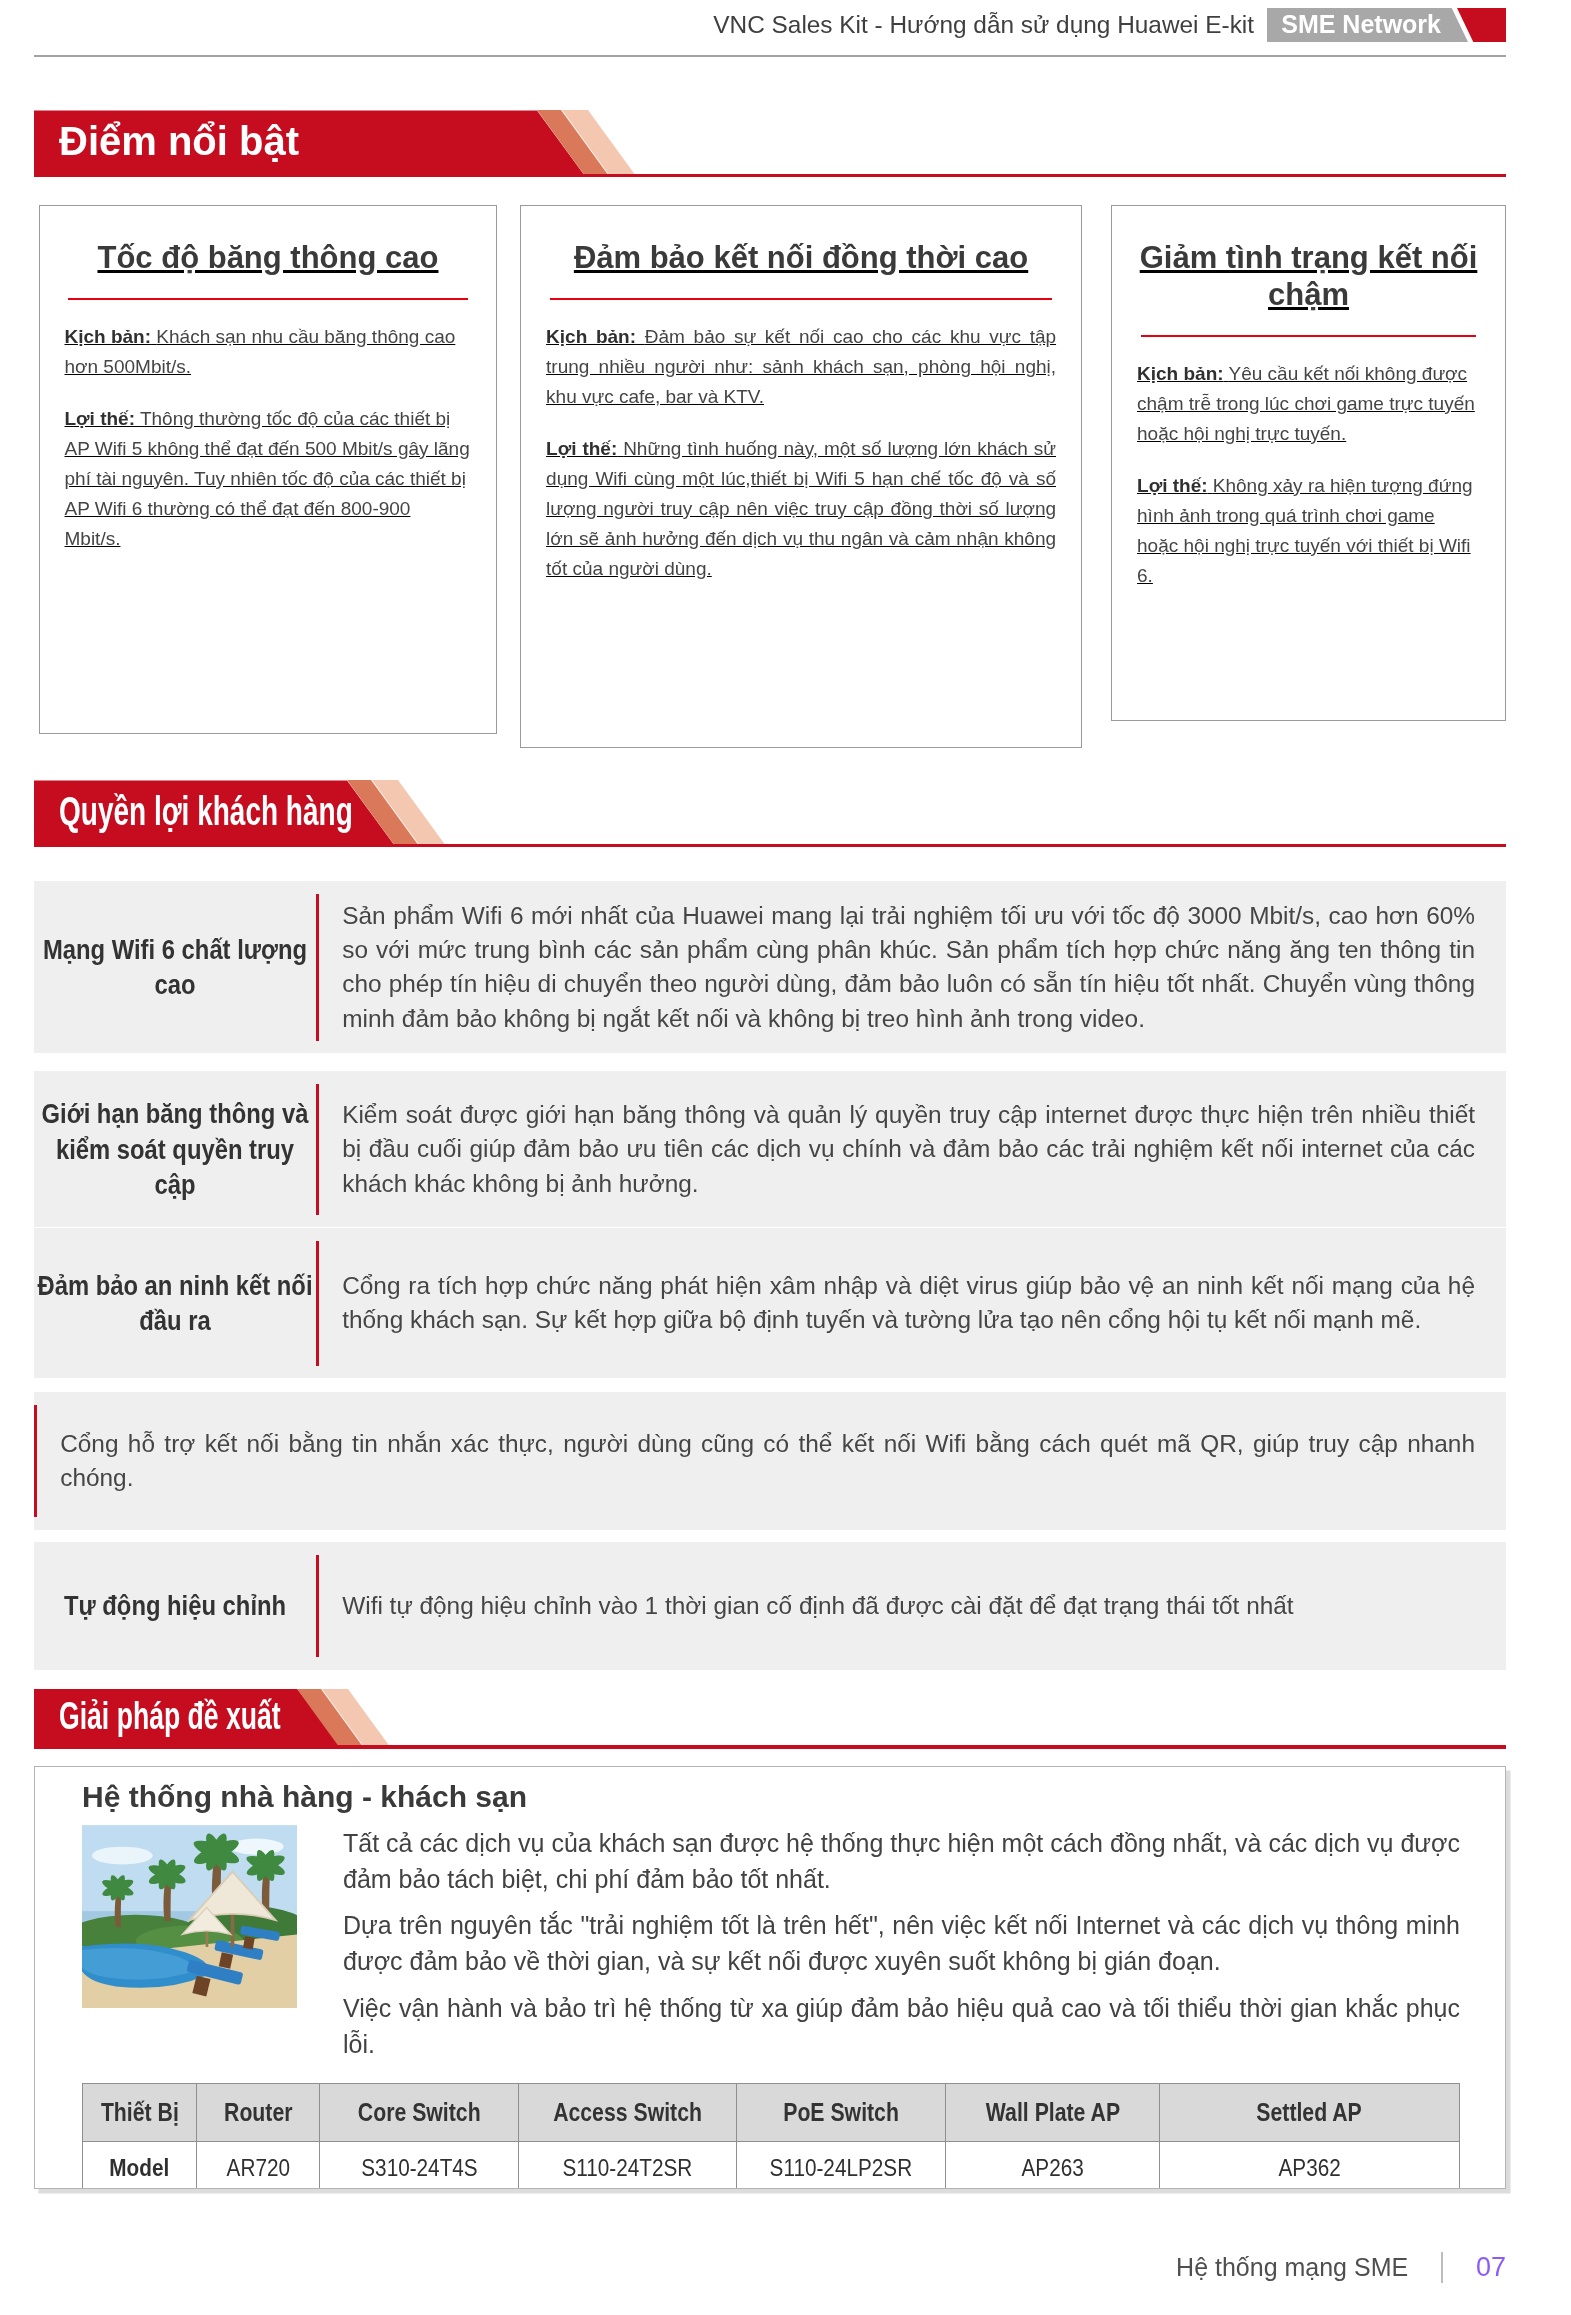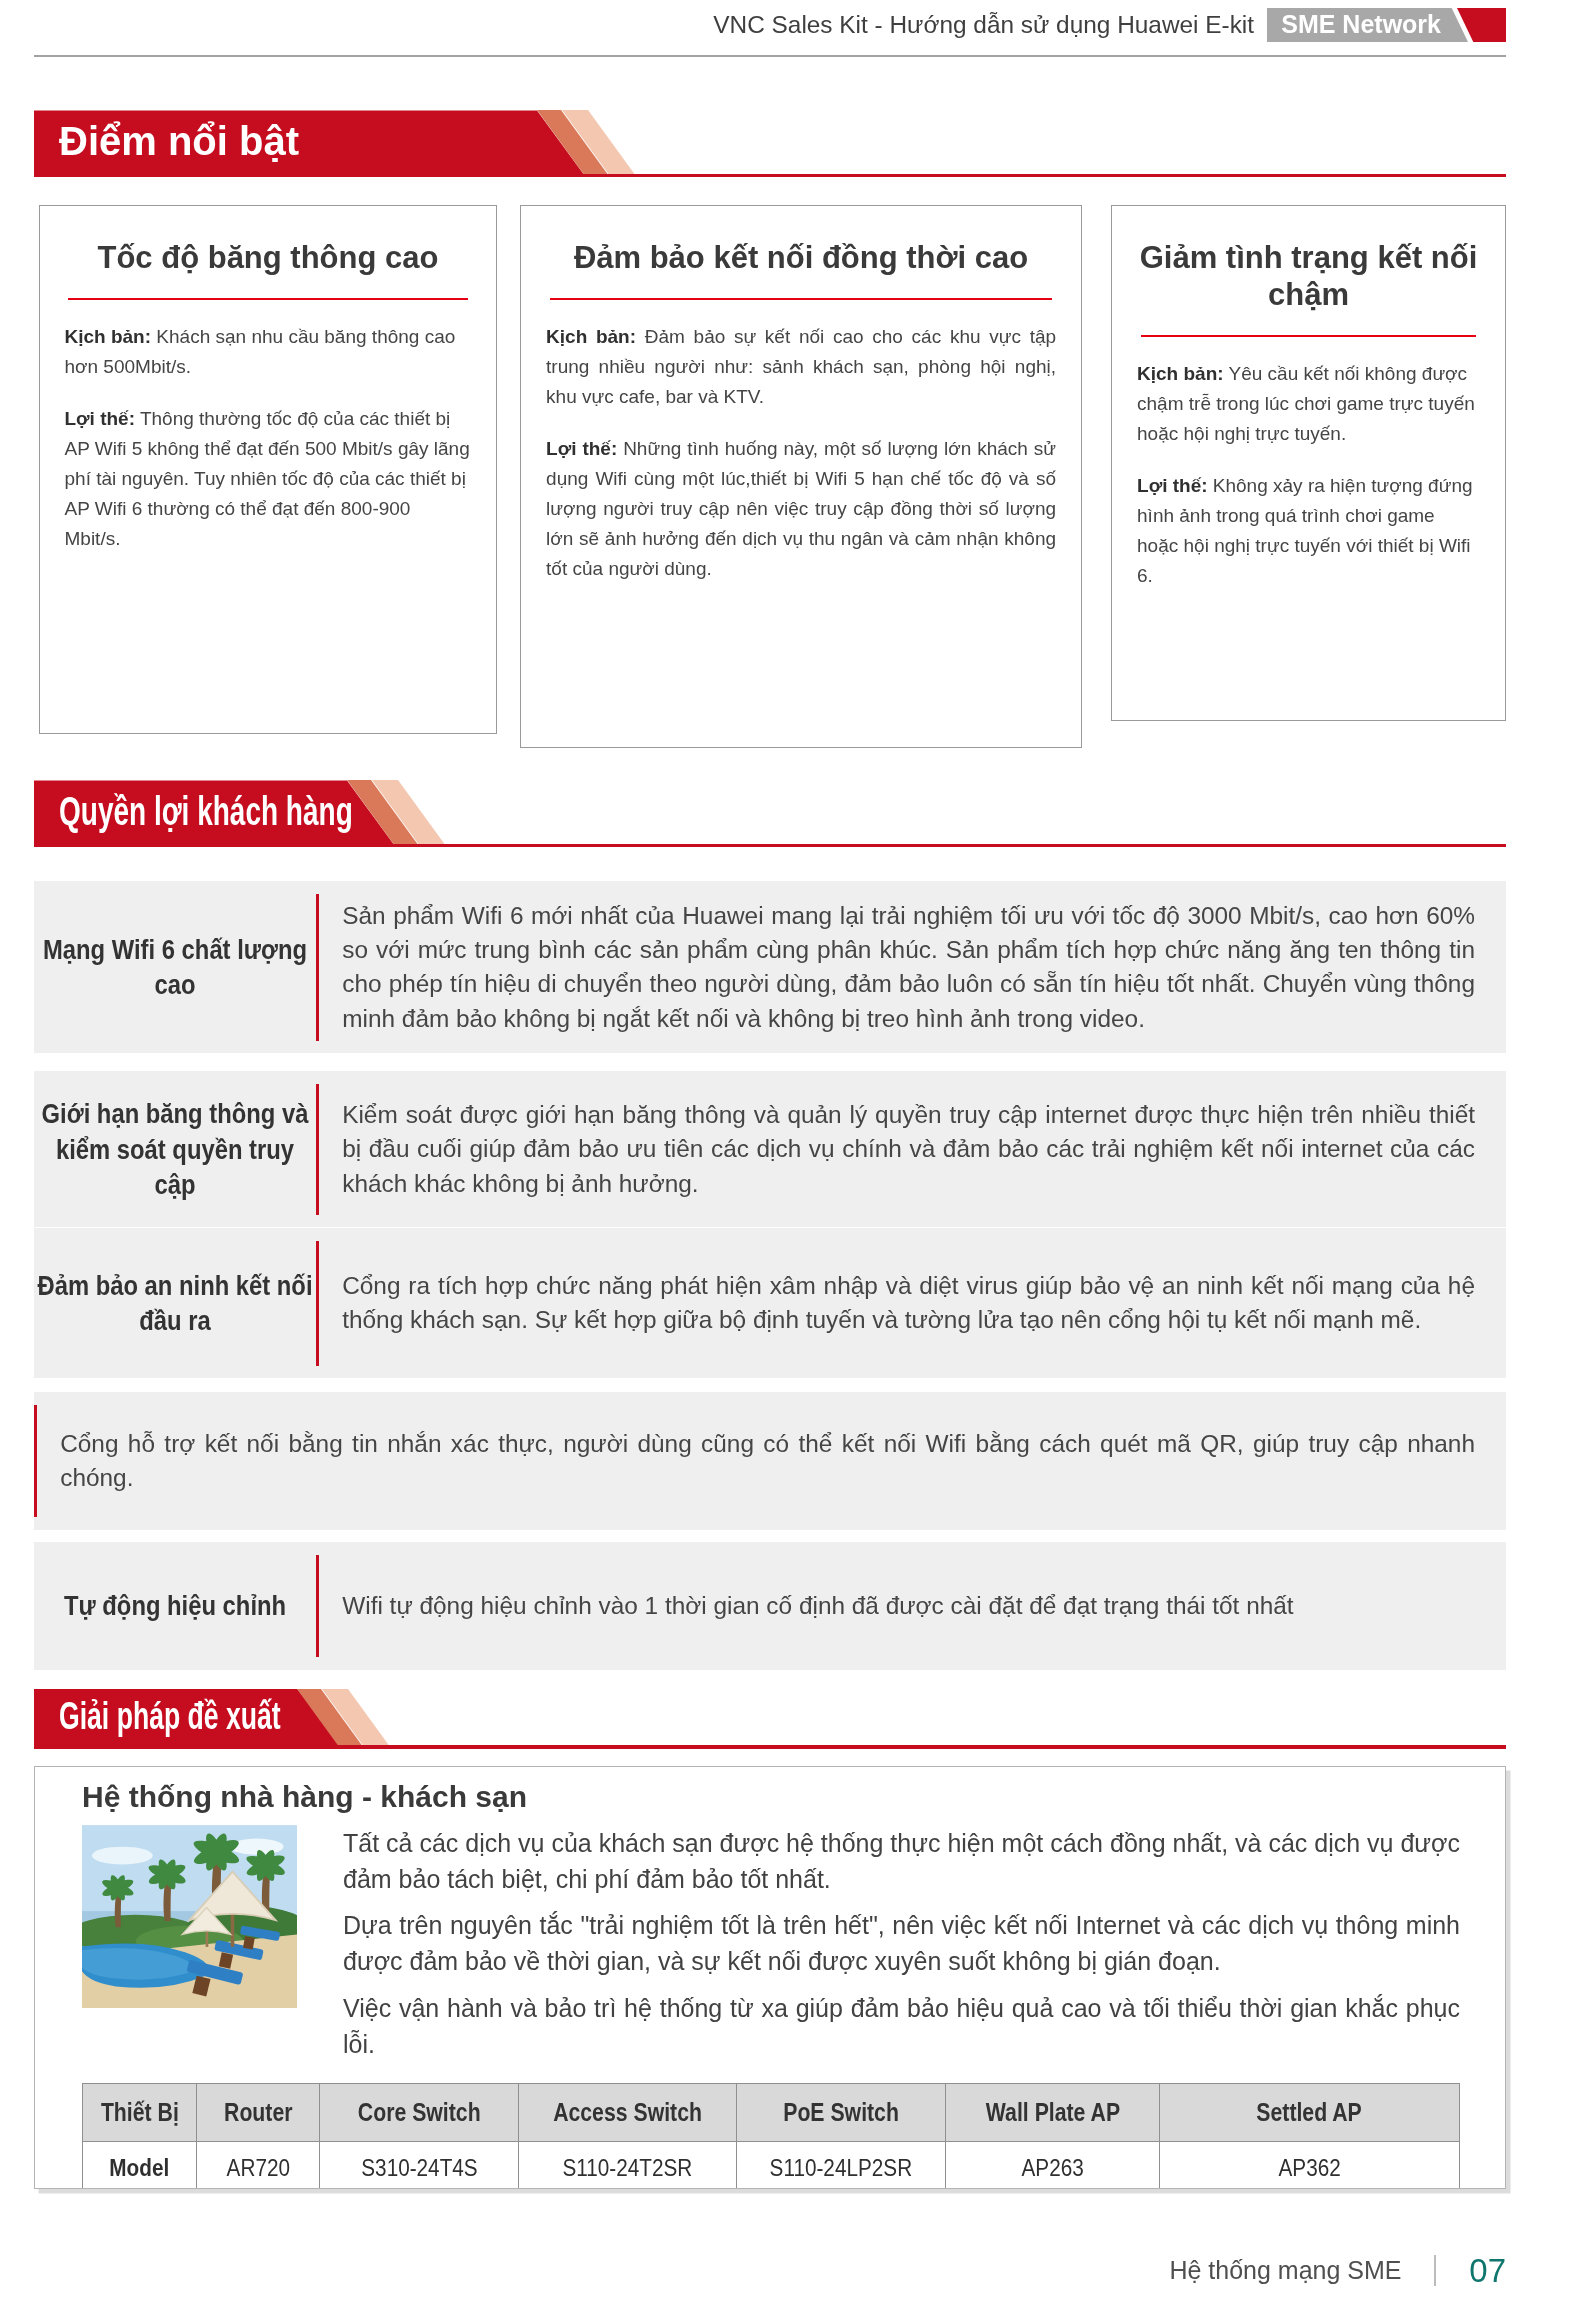--- a/index.html
+++ b/index.html
@@ -32,21 +32,21 @@
          clip-path:polygon(0 0,calc(100% - 49px) 0,100% 100%,0 100%);
          display:flex;align-items:center;}
   .btext{color:#fff;font-size:40px;font-weight:700;margin-left:25px;margin-bottom:5.4px;
          transform:scaleX(var(--sx,1));transform-origin:0 50%;white-space:nowrap;}
   .strip{position:absolute;top:0;height:calc(100% - 2.7px);transform:skewX(36deg);transform-origin:0 0;}
   .s1{left:calc(var(--w) - 49px);width:24.4px;background:var(--strip-orange);}
   .s2{left:calc(var(--w) - 24.4px);width:26px;background:var(--strip-pink);}
   .bline{position:absolute;left:0;right:0;bottom:0;height:3.6px;background:var(--red);z-index:2;}
 
   
-  .cards{display:flex;align-items:flex-start;margin-top:28px;padding-left:4.5px;}
+  .cards{display:flex;align-items:flex-start;margin-top:28px;padding-left:4.5px;text-decoration:underline;}
   .card{border:1.8px solid #9a9a9a;background:#fff;padding:25px 25px;overflow:hidden;}
   .card1{width:459px;height:529px;}
   .card2{width:562px;height:543px;margin:0 29px 0 22.6px;}
   .card3{width:395px;height:516px;}
   .ctitle{text-align:center;font-weight:700;font-size:31px;color:var(--ink);margin-top:7.2px;line-height:1.2;}
   .crule{height:1.8px;background:var(--rule-red);margin:22px 3.6px 7.2px;}
   .cpara{font-size:19px;color:var(--body);line-height:1.58;margin-top:22px;}
   .cpara b{color:#303030;}
   .just .cpara{text-align:justify;}
 
@@ -70,21 +70,21 @@
   .sol-table td{border:1.8px solid #8f8f8f;text-align:center;vertical-align:middle;
                 font-size:24.4px;color:#2f2f2f;height:52px;}
   .sol-table tr.thead td{background:#d9d9d9;font-weight:700;height:58px;font-size:25px;color:#333;}
   .sol-table td span{display:inline-block;transform:scaleX(0.85);white-space:nowrap;}
   .sol-table td.bold{font-weight:700;}
 
   
   .footer{display:flex;justify-content:flex-end;align-items:center;margin-top:63px;gap:33px;}
   .f-text{font-size:25px;color:#4f4f4f;}
   .f-sep{width:1.8px;height:31px;background:#bdbdbd;}
-  .f-page{font-size:33px;color:#0f766e;}
+  .f-page{font-size:27px;color:#8b5cf6;}
 </style>
 </head>
 <body>
 
 <div class="page">
   <div class="content">
 
     <div class="hdr">
       <span class="hdr-title">VNC Sales Kit - Hướng dẫn sử dụng Huawei E-kit</span>
       <span class="badge">SME Network</span>

